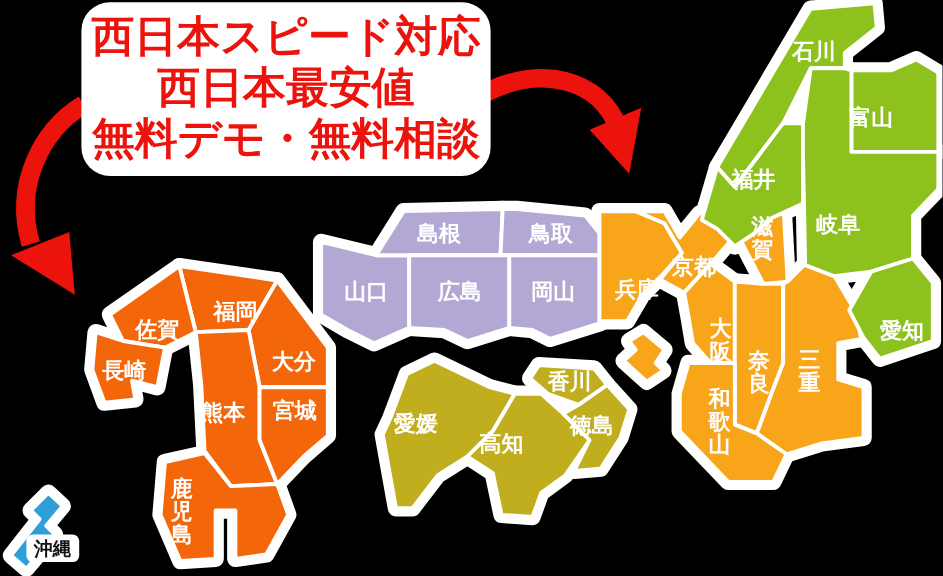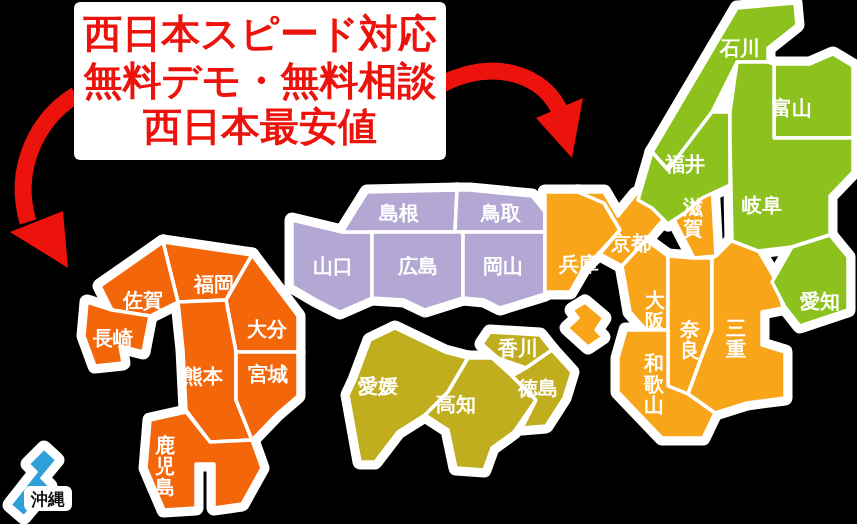--- a/index.html
+++ b/index.html
@@ -16,21 +16,21 @@
   }
   .pref-label tspan, .pref-label{dominant-baseline:central;}
   .oki-label{
     fill:#111;font-family:"Liberation Sans",sans-serif;
     font-size:17px;font-weight:bold;text-anchor:middle;dominant-baseline:central;
   }
   .arrow-body{fill:none;stroke:var(--red);stroke-width:17px;}
   .arrow-head{fill:var(--red);}
   .headline{
     position:absolute;left:74px;top:2px;width:372px;height:158px;
-    background:#fff;border-radius:6px;
+    background:#fff;border-radius:26px;
     display:flex;flex-direction:column;justify-content:center;align-items:center;
   }
   .headline-line{
     font-size:39px;font-weight:900;line-height:1.2;color:var(--red);
     white-space:nowrap;letter-spacing:0;
   }
 </style>
 </head>
 <body>
 
@@ -137,16 +137,16 @@
       <polygon class="arrow-head" points="10,232 63,211 68,268"></polygon>
     </g>
     <g>
       <path class="arrow-body" d="M440,85 C492,58 545,72 562,116"></path>
       <polygon class="arrow-head" points="536,118 583,98 572,158"></polygon>
     </g>
   </svg>
 
   <div class="headline">
     <div class="headline-line">西日本スピード対応</div>
+    <div class="headline-line">西日本最安値</div>
     <div class="headline-line">無料デモ・無料相談</div>
-    <div class="headline-line">西日本最安値</div>
   </div>
 </div>
 
 </body></html>

